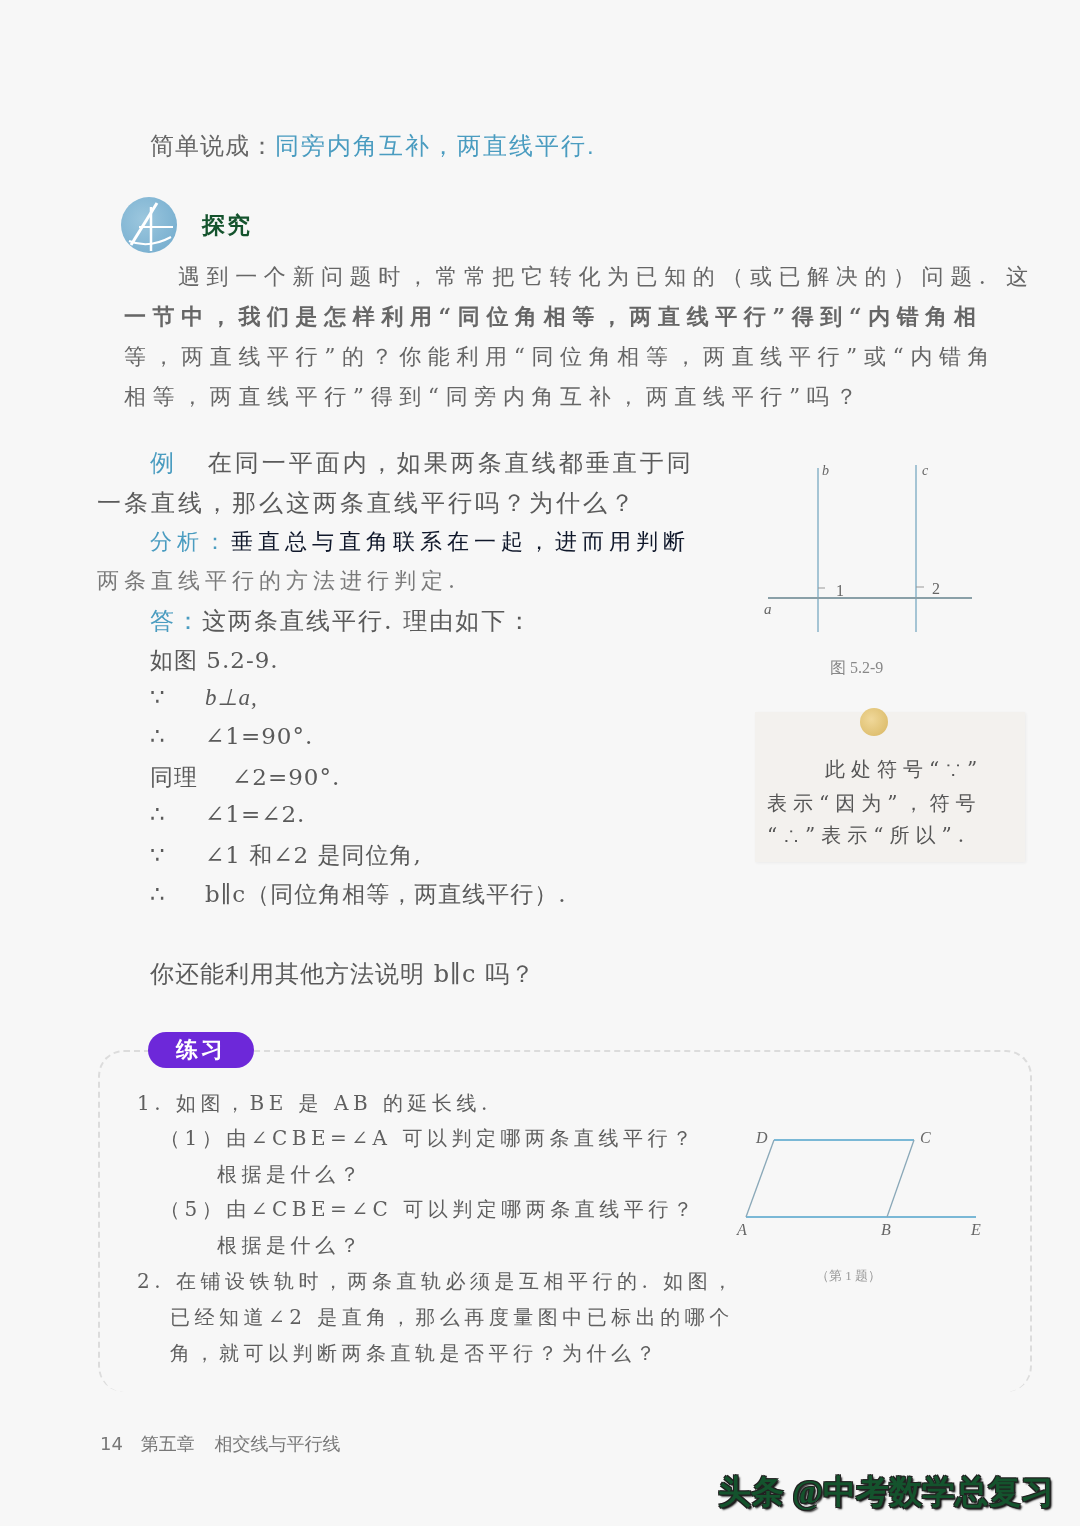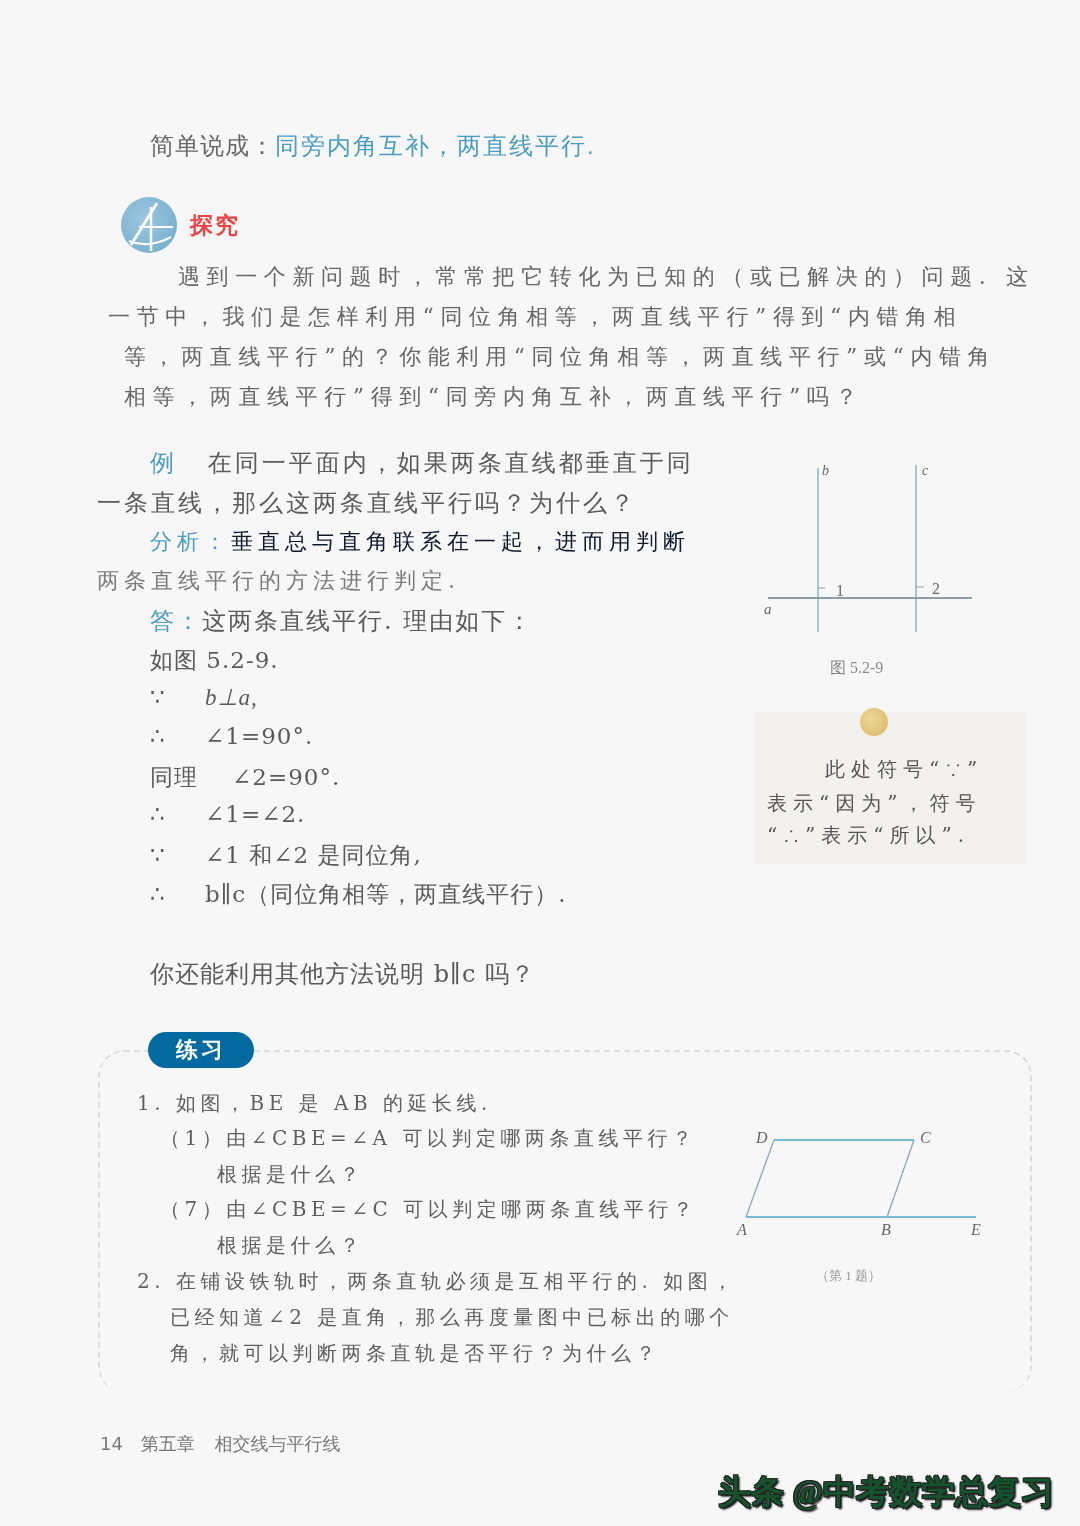--- a/index.html
+++ b/index.html
@@ -10,37 +10,37 @@
   .abs { position:absolute; }
   .line { position:absolute; font-size:23px; letter-spacing:1px; white-space:nowrap; }
   .blue { color:#4a9cc0; font-family:Liberation Sans, sans-serif; }
   .math { font-family:"Liberation Serif", serif; font-style:italic; }
   .para { font-size:22px; letter-spacing:6.6px; color:#666; }
   .sans { font-family:"DejaVu Sans", "Liberation Sans", sans-serif; }
 
   
   .explore-icon { left:121px; top:197px; width:56px; height:56px; border-radius:50%;
     background: radial-gradient(circle at 40% 40%, #9cc7de, #6fa9cc); }
-  .explore-title { left:190px; top:210px; font-size:23px; font-weight:bold; color:#ef4444;
+  .explore-title { left:202px; top:210px; font-size:23px; font-weight:bold; color:#14532d;
     font-family:"DejaVu Sans", sans-serif; letter-spacing:2px; }
 
   
   svg text { font-family:"Liberation Serif", serif; }
 
   .note-box { left:755px; top:712px; width:270px; height:150px; background:#f3f1ee;
     box-shadow: 1px 1px 3px rgba(0,0,0,0.05); }
   .pin { left:860px; top:708px; width:28px; height:28px; border-radius:50%;
     background: radial-gradient(circle at 40% 40%, #f0d89a, #d8b660); }
   .note-line { position:absolute; font-size:20px; letter-spacing:6px; color:#555; white-space:nowrap; }
 
   
   .practice-box { left:98px; top:1050px; width:930px; height:340px;
     border:2px dashed #dcdcdc; border-radius:26px; border-bottom:none; }
   .practice-badge { left:148px; top:1032px; width:106px; height:36px; border-radius:18px;
-    background:#0369a1; color:#fff; font-size:22px; font-weight:bold;
+    background:#6d28d9; color:#fff; font-size:22px; font-weight:bold;
     font-family:"DejaVu Sans", sans-serif; text-align:center; line-height:36px; letter-spacing:3px; }
   .q { position:absolute; font-size:20px; letter-spacing:4.5px; color:#5f5f5f; white-space:nowrap; }
 
   .footer { left:100px; top:1432px; font-size:18px; color:#777; white-space:nowrap; }
   .watermark { right:26px; top:1470px; font-size:33px; color:#14532d;
     font-family:Liberation Serif, serif; font-weight:bold;
     text-shadow: 1px 1px 0 #222, -1px -1px 0 #222, 1px -1px 0 #222, -1px 1px 0 #222, 2px 2px 2px #000; }
 </style>
 </head>
 <body>
@@ -53,21 +53,21 @@
   <svg width="56" height="56" viewBox="0 0 56 56">
     <line x1="10" y1="48" x2="36" y2="6" stroke="#fff" stroke-width="3"></line>
     <line x1="30" y1="10" x2="30" y2="54" stroke="#fff" stroke-width="2.5"></line>
     <line x1="18" y1="30" x2="52" y2="30" stroke="#fff" stroke-width="2"></line>
     <path d="M8 44 Q28 52 50 40" stroke="#fff" stroke-width="2" fill="none"></path>
   </svg>
 </div>
 <div class="abs explore-title">探究</div>
 
 <div class="line para" style="left:178px; top:262px;">遇到一个新问题时，常常把它转化为已知的（或已解决的）问题. 这</div>
-<div class="line para" style="left:108px; top:302px;">一节中，我们是怎样利用“同位角相等，两直线平行”得到“内错角相</div>
+<div class="line para" style="left:124px; top:302px;font-weight:bold;">一节中，我们是怎样利用“同位角相等，两直线平行”得到“内错角相</div>
 <div class="line para" style="left:124px; top:342px;">等，两直线平行”的？你能利用“同位角相等，两直线平行”或“内错角</div>
 <div class="line para" style="left:124px; top:382px;">相等，两直线平行”得到“同旁内角互补，两直线平行”吗？</div>
 
 <div class="line" style="left:150px; top:447px; font-size:24px; letter-spacing:3px;">
   <span class="blue">例</span>
   <span style="margin-left:20px;">在同一平面内，如果两条直线都垂直于同</span>
 </div>
 <div class="line" style="left:97px; top:487px; font-size:24px; letter-spacing:3px;">一条直线，那么这两条直线平行吗？为什么？</div>
 
 <div class="line" style="left:150px; top:527px; font-size:22px; letter-spacing:5px;">
@@ -125,21 +125,21 @@
 <div class="abs pin"></div>
 
 <div class="line" style="left:150px; top:958px; font-size:24px; letter-spacing:1px;">你还能利用其他方法说明 b∥c 吗？</div>
 
 <div class="abs practice-box"></div>
 <div class="abs practice-badge">练习</div>
 
 <div class="q" style="left:137px; top:1090px;">1. 如图，BE 是 AB 的延长线.</div>
 <div class="q" style="left:160px; top:1125px;">（1）由∠CBE=∠A 可以判定哪两条直线平行？</div>
 <div class="q" style="left:217px; top:1161px;">根据是什么？</div>
-<div class="q" style="left:160px; top:1196px;">（7）由∠CBE=∠C 可以判定哪两条直线平行？</div>
+<div class="q" style="left:160px; top:1196px;">（5）由∠CBE=∠C 可以判定哪两条直线平行？</div>
 <div class="q" style="left:217px; top:1232px;">根据是什么？</div>
 <div class="q" style="left:137px; top:1268px;">2. 在铺设铁轨时，两条直轨必须是互相平行的. 如图，</div>
 <div class="q" style="left:170px; top:1304px;">已经知道∠2 是直角，那么再度量图中已标出的哪个</div>
 <div class="q" style="left:170px; top:1340px;">角，就可以判断两条直轨是否平行？为什么？</div>
 
 <svg class="abs" style="left:720px; top:1110px;" width="300" height="180" viewBox="0 0 300 180">
   <line x1="54" y1="30" x2="194" y2="30" stroke="#7ab8d6" stroke-width="2"></line>
   <line x1="26" y1="107" x2="256" y2="107" stroke="#7ab8d6" stroke-width="2"></line>
   <line x1="26" y1="107" x2="54" y2="30" stroke="#8aa8b8" stroke-width="1.3"></line>
   <line x1="167" y1="107" x2="194" y2="30" stroke="#8aa8b8" stroke-width="1.3"></line>

